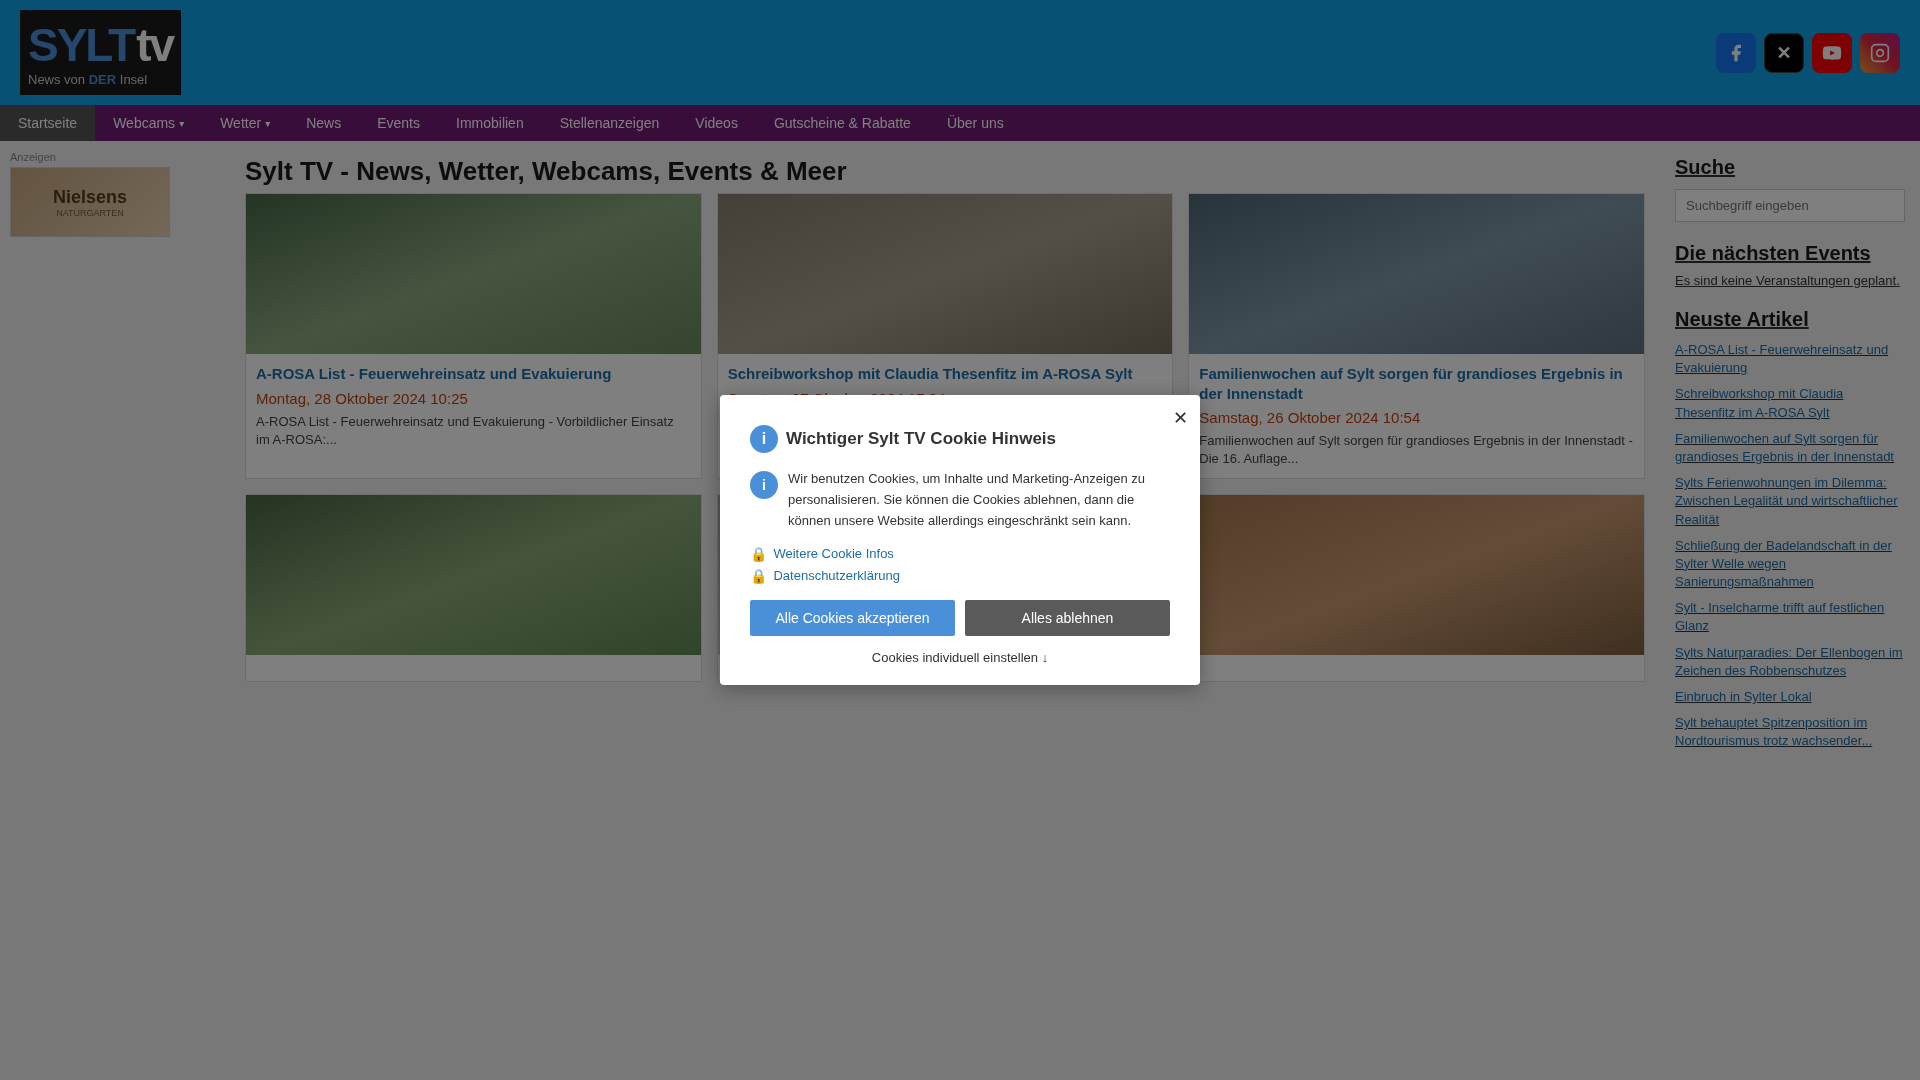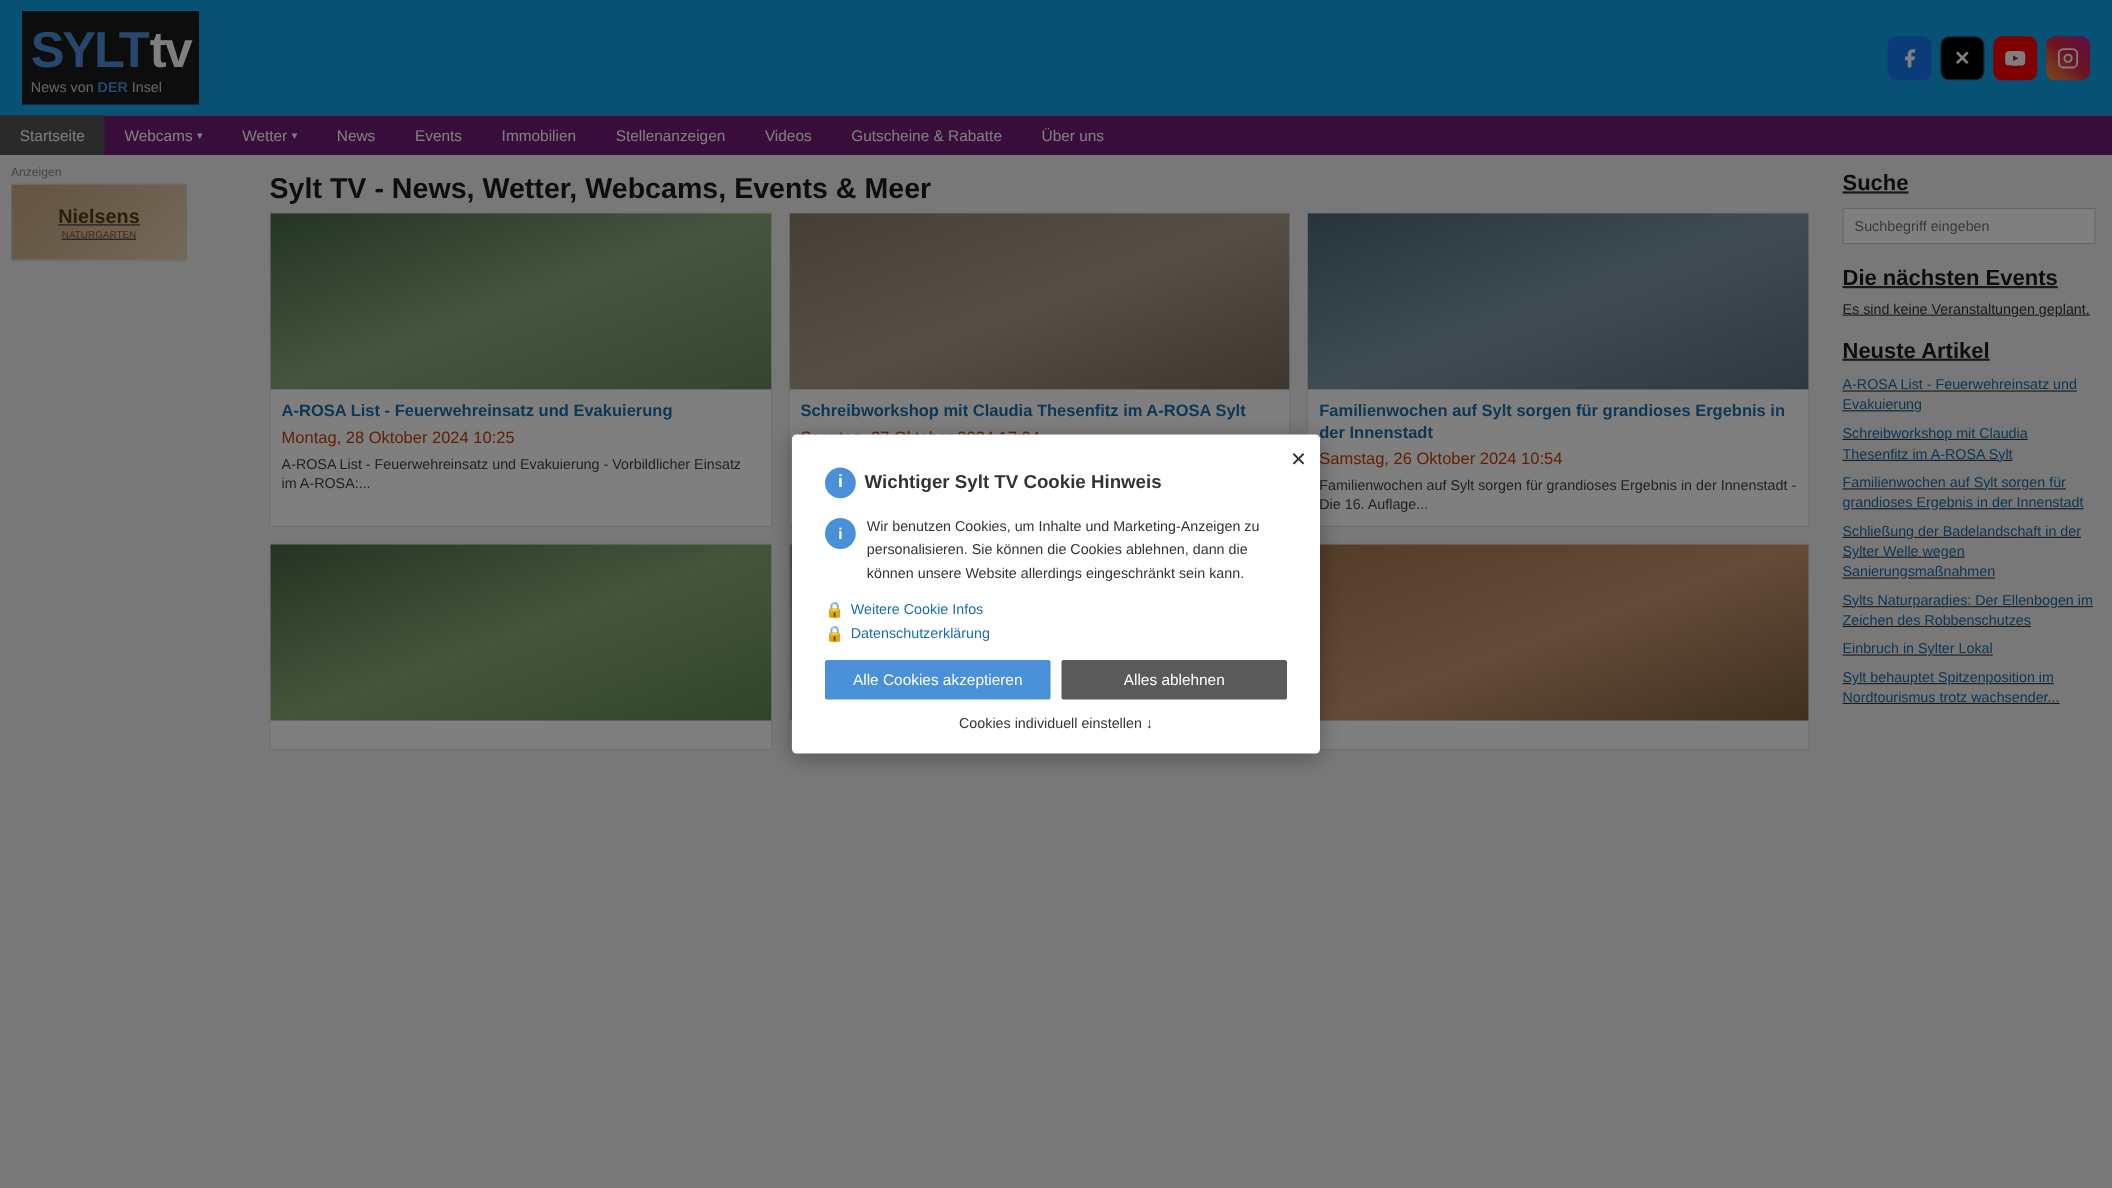--- a/index.html
+++ b/index.html
@@ -23,21 +23,21 @@
     .nav-arrow { font-size: 10px; }
 
     
     .main-wrapper { display: flex; gap: 0; padding: 0; }
     .left-sidebar { width: 230px; min-width: 230px; padding: 10px; background: #f0f0f0; }
     .center-content { flex: 1; padding: 15px; background: #f0f0f0; }
     .right-sidebar { width: 260px; min-width: 260px; padding: 15px; background: #f0f0f0; text-decoration: underline; }
 
     
     .anzeige-label { font-size: 11px; color: #888; margin-bottom: 4px; }
-    .anzeige-img { width: 160px; height: 70px; background: #a21caf; display: flex; align-items: center; border: 1px solid #ccc; overflow: hidden; text-decoration: underline; }
+    .anzeige-img { width: 160px; height: 70px; background: #a21caf; display: flex; align-items: center; border: 1px solid #ccc; overflow: hidden; }
     .anzeige-img-inner { width: 100%; height: 100%; background: linear-gradient(135deg, #c8a882, #e8d0b0); display: flex; flex-direction: column; align-items: center; justify-content: center; }
     .anzeige-text { font-size: 18px; font-weight: bold; color: #5a3a1a; }
     .anzeige-sub { font-size: 9px; color: #7a5a3a; }
 
     
     .page-title { font-size: 26px; font-weight: bold; color: #1a1a1a; margin-bottom: 6px; }
     .page-subtitle { font-size: 18px; color: #333; margin-bottom: 20px; font-weight: normal; }
 
     
     .article-grid { display: grid; grid-template-columns: repeat(3, 1fr); gap: 15px; }
@@ -218,21 +218,23 @@
     <div class="events-section">
       <div class="events-title">Die nächsten Events</div>
       <div class="events-text">Es sind keine Veranstaltungen geplant.</div>
     </div>
 
     <div class="articles-section">
       <div class="articles-title">Neuste Artikel</div>
       <div class="sidebar-article">A-ROSA List - Feuerwehreinsatz und Evakuierung</div>
       <div class="sidebar-article">Schreibworkshop mit Claudia Thesenfitz im A-ROSA Sylt</div>
       <div class="sidebar-article">Familienwochen auf Sylt sorgen für grandioses Ergebnis in der Innenstadt</div>
+      <div class="sidebar-article">Sylts Ferienwohnungen im Dilemma: Zwischen Legalität und wirtschaftlicher Realität</div>
       <div class="sidebar-article">Schließung der Badelandschaft in der Sylter Welle wegen Sanierungsmaßnahmen</div>
+      <div class="sidebar-article">Sylt - Inselcharme trifft auf festlichen Glanz</div>
       <div class="sidebar-article">Sylts Naturparadies: Der Ellenbogen im Zeichen des Robbenschutzes</div>
       <div class="sidebar-article">Einbruch in Sylter Lokal</div>
       <div class="sidebar-article">Sylt behauptet Spitzenposition im Nordtourismus trotz wachsender...</div>
     </div>
   </div>
 </div>
 
 <div class="overlay-backdrop">
   <div class="cookie-modal">
     <button class="cookie-close">✕</button>

